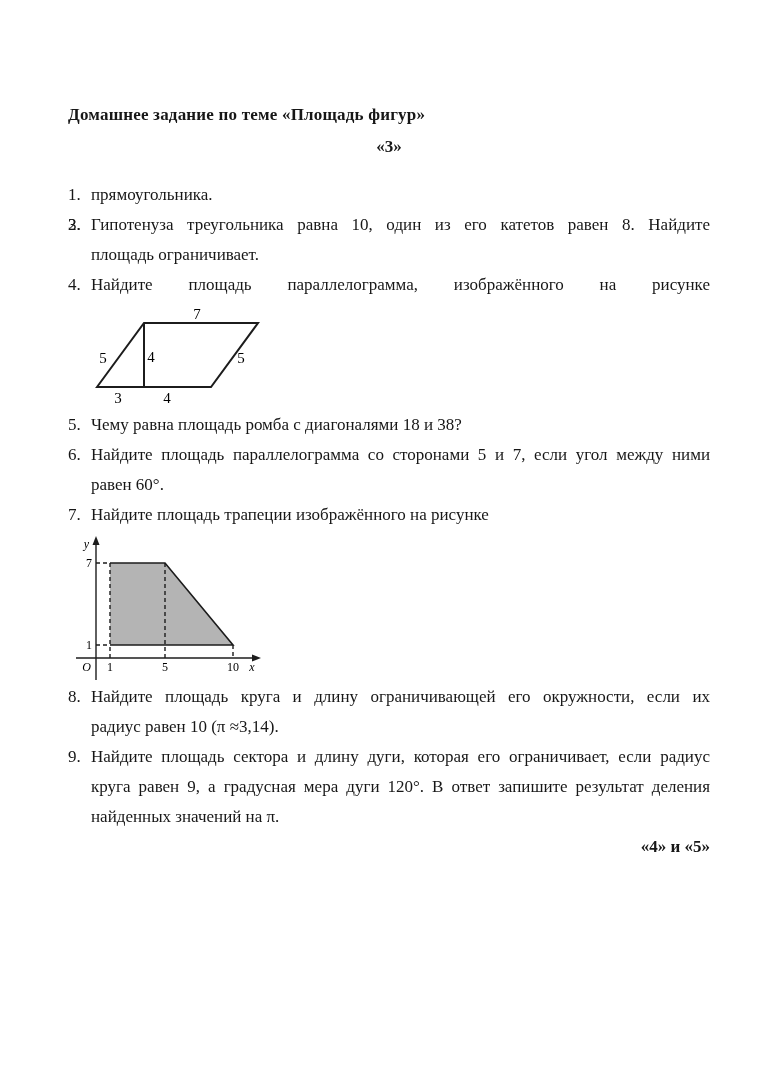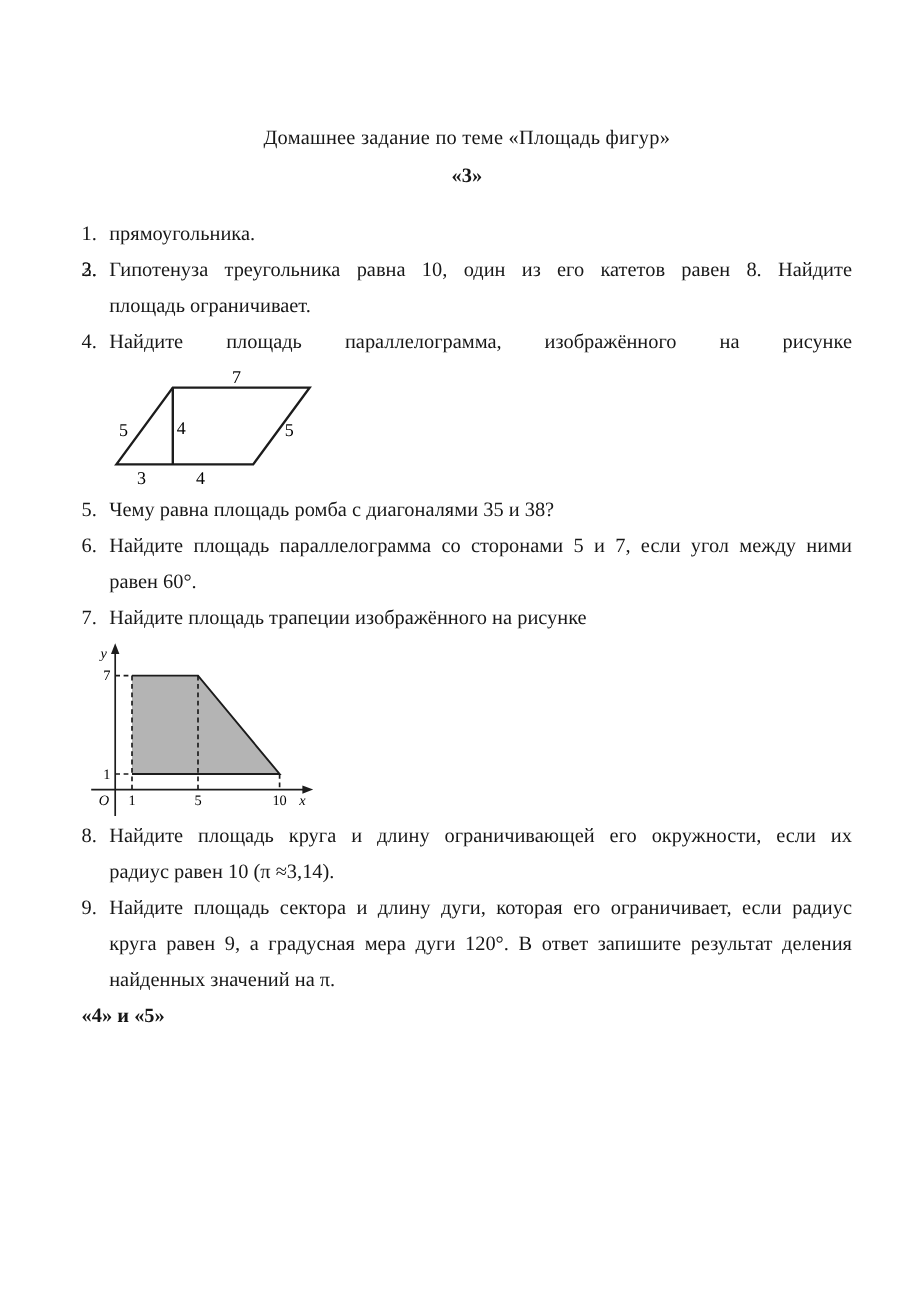--- a/index.html
+++ b/index.html
@@ -8,40 +8,40 @@
     position:relative;
     width:764px; height:1080px;
     background:#ffffff;
     color:#171717;
     font-family:"Liberation Serif","DejaVu Serif",serif;
     font-size:17px;
     overflow:hidden;
   }
   .content { margin-left:68px; width:642px; padding-top:100px; }
   .doc-title {
-    text-align:center; font-weight:normal; line-height:30px;
+    text-align:left; font-weight:bold; line-height:30px;
     letter-spacing:0.2px;
   }
   .section-heading {
     text-align:center; font-weight:bold; line-height:30px; margin-top:2px;
   }
   .problems { margin-top:18px; }
   .item { position:relative; padding-left:23px; }
   .num { position:absolute; left:0; top:0; line-height:30px; }
   .ln {
     height:30px; line-height:30px;
     text-align:justify; text-align-last:left;
   }
   .jl { text-align-last:justify; }
   .fig { display:block; }
   .fig1 { margin:5px 0 0 17px; }
   .fig2 { margin:4px 0 0 0; }
   .fig-label { font-family:"Liberation Serif","DejaVu Serif",serif; }
   .footer-heading {
-    text-align:left; font-weight:bold; line-height:30px;
+    text-align:right; font-weight:bold; line-height:30px;
   }
 </style>
 </head>
 <body>
 
 <div class="page">
   <div class="content">
 
     <div class="doc-title">Домашнее задание по теме «Площадь фигур»</div>
     <div class="section-heading">«3»</div>
@@ -74,21 +74,21 @@
         <text class="fig-label" x="112" y="14" font-size="15" text-anchor="middle">7</text>
         <text class="fig-label" x="18" y="58" font-size="15" text-anchor="middle">5</text>
         <text class="fig-label" x="66" y="57" font-size="15" text-anchor="middle">4</text>
         <text class="fig-label" x="156" y="58" font-size="15" text-anchor="middle">5</text>
         <text class="fig-label" x="33" y="98" font-size="15" text-anchor="middle">3</text>
         <text class="fig-label" x="82" y="98" font-size="15" text-anchor="middle">4</text>
       </svg>
 
       <div class="item">
         <span class="num">5.</span>
-        <div class="ln">Чему равна площадь ромба с диагоналями 35 и 38?</div>
+        <div class="ln">Чему равна площадь ромба с диагоналями 18 и 38?</div>
       </div>
 
       <div class="item">
         <span class="num">6.</span>
         <div class="ln jl">Найдите площадь параллелограмма со сторонами 5 и 7, если угол между ними</div>
         <div class="ln">равен 60°.</div>
       </div>
 
       <div class="item">
         <span class="num">7.</span>

